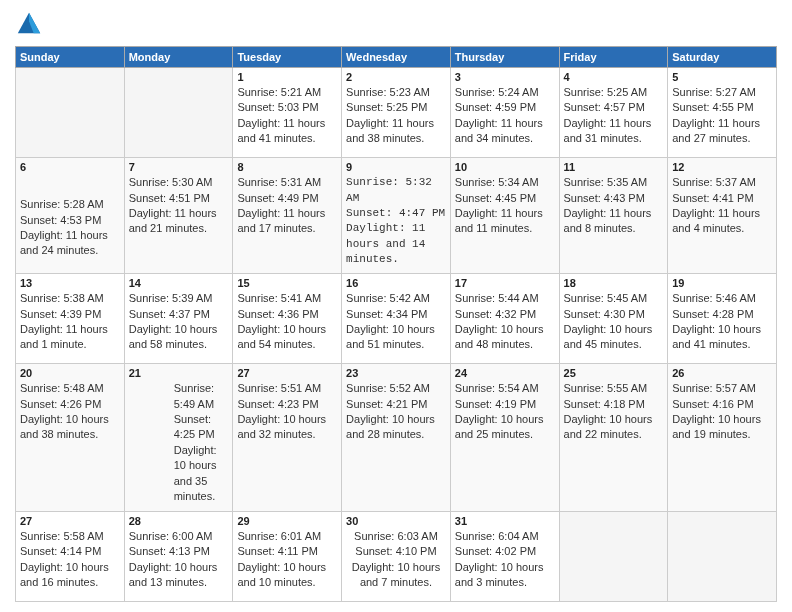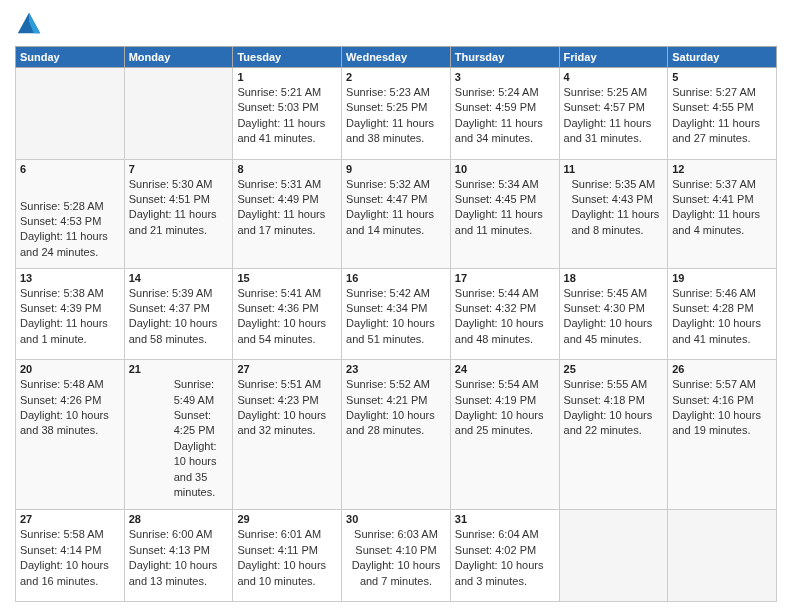--- a/index.html
+++ b/index.html
@@ -176,33 +176,33 @@
 Daylight: 11 hours and 21 minutes.</div>
           </td>
           <td>
             <span class="day-num">8</span>
             <div class="day-info" style="white-space: pre-line;">Sunrise: 5:31 AM
 Sunset: 4:49 PM
 Daylight: 11 hours and 17 minutes.</div>
           </td>
           <td>
             <span class="day-num">9</span>
-            <div class="day-info" style="white-space: pre-line;">Sunrise: 5:32 AM
+            <div class="day-info" style="white-space: pre-line; font-family: Liberation Mono, monospace;">Sunrise: 5:32 AM
 Sunset: 4:47 PM
 Daylight: 11 hours and 14 minutes.</div>
           </td>
           <td>
             <span class="day-num">10</span>
             <div class="day-info" style="white-space: pre-line;">Sunrise: 5:34 AM
 Sunset: 4:45 PM
 Daylight: 11 hours and 11 minutes.</div>
           </td>
           <td>
             <span class="day-num">11</span>
-            <div class="day-info" style="white-space: pre-line; margin-left: 8px;">Sunrise: 5:35 AM
+            <div class="day-info" style="white-space: pre-line;">Sunrise: 5:35 AM
 Sunset: 4:43 PM
 Daylight: 11 hours and 8 minutes.</div>
           </td>
           <td>
             <span class="day-num">12</span>
             <div class="day-info" style="white-space: pre-line;">Sunrise: 5:37 AM
 Sunset: 4:41 PM
 Daylight: 11 hours and 4 minutes.</div>
           </td>
         </tr>

